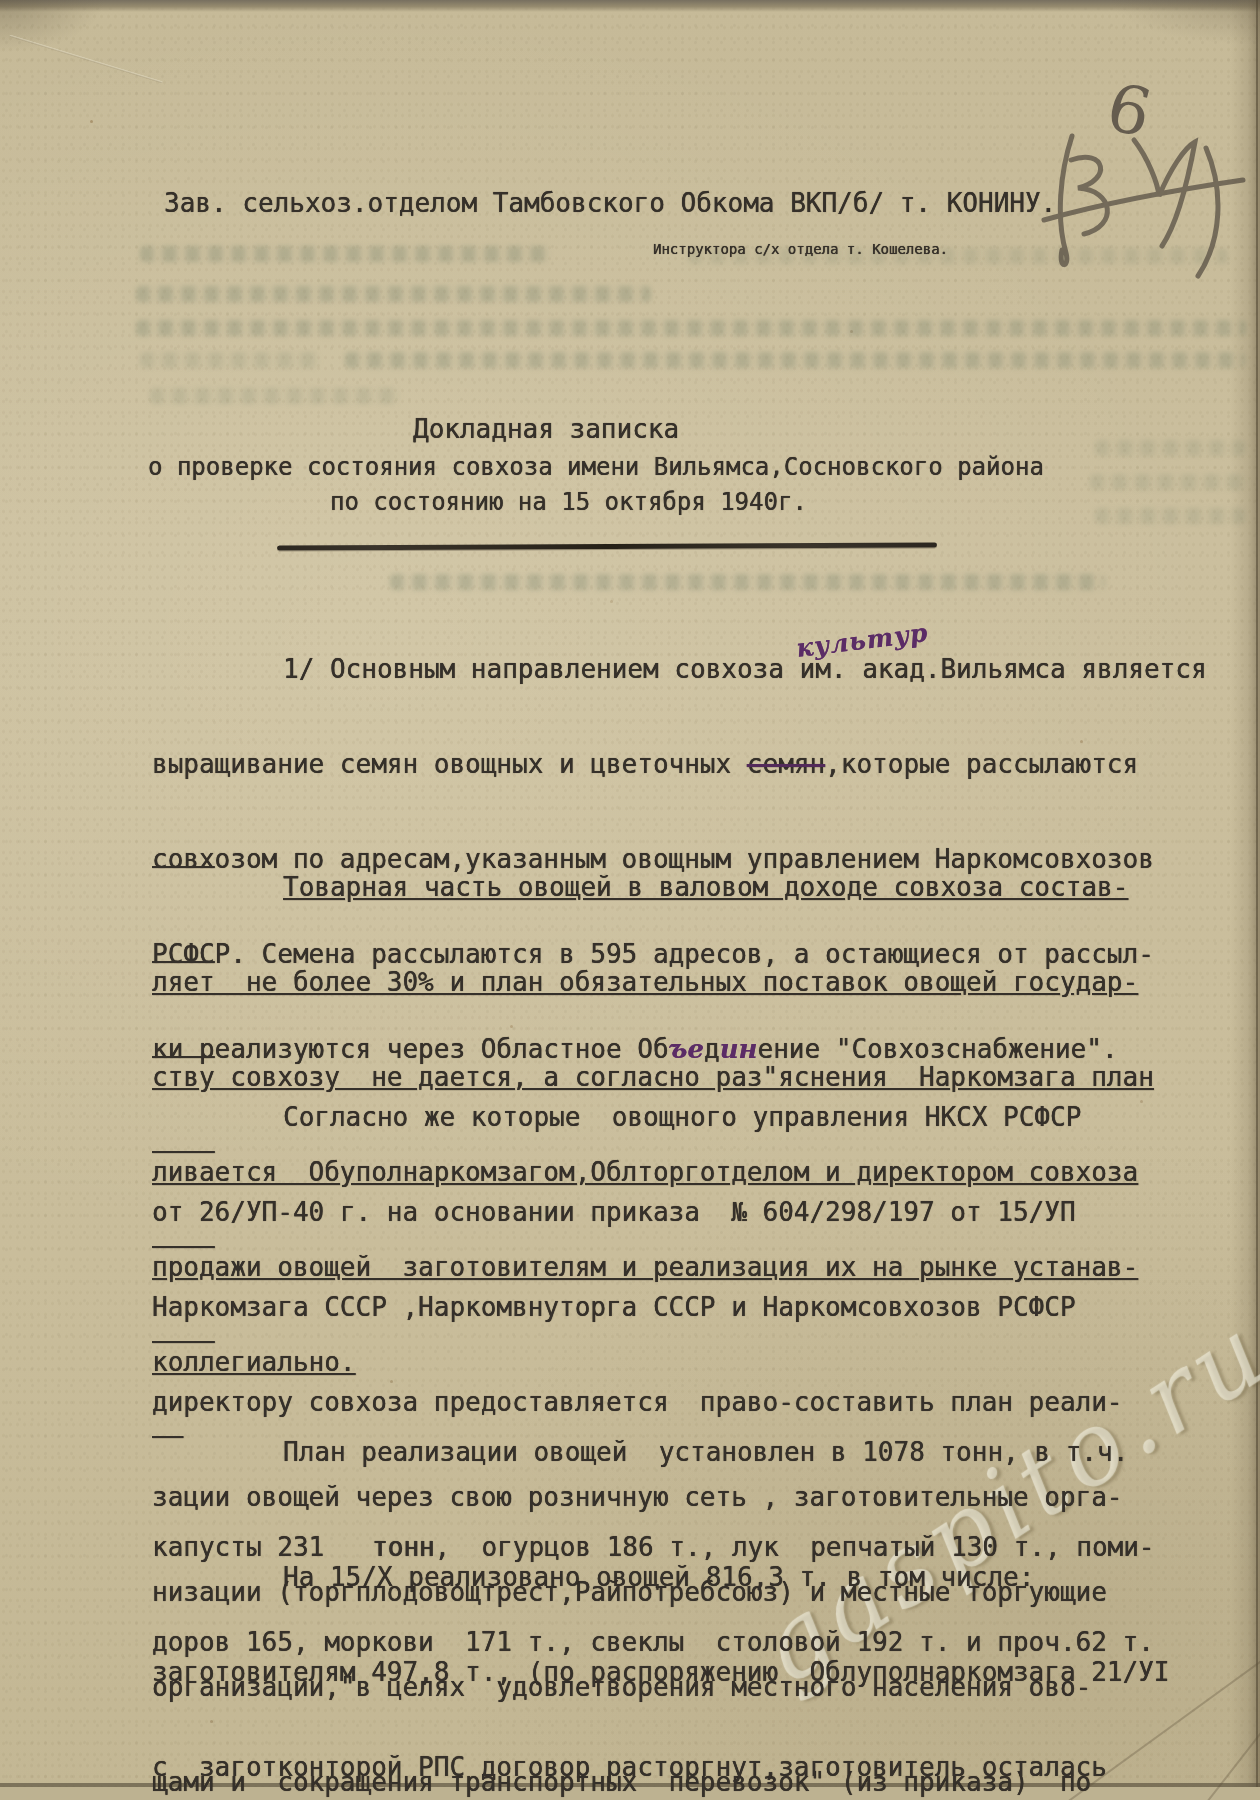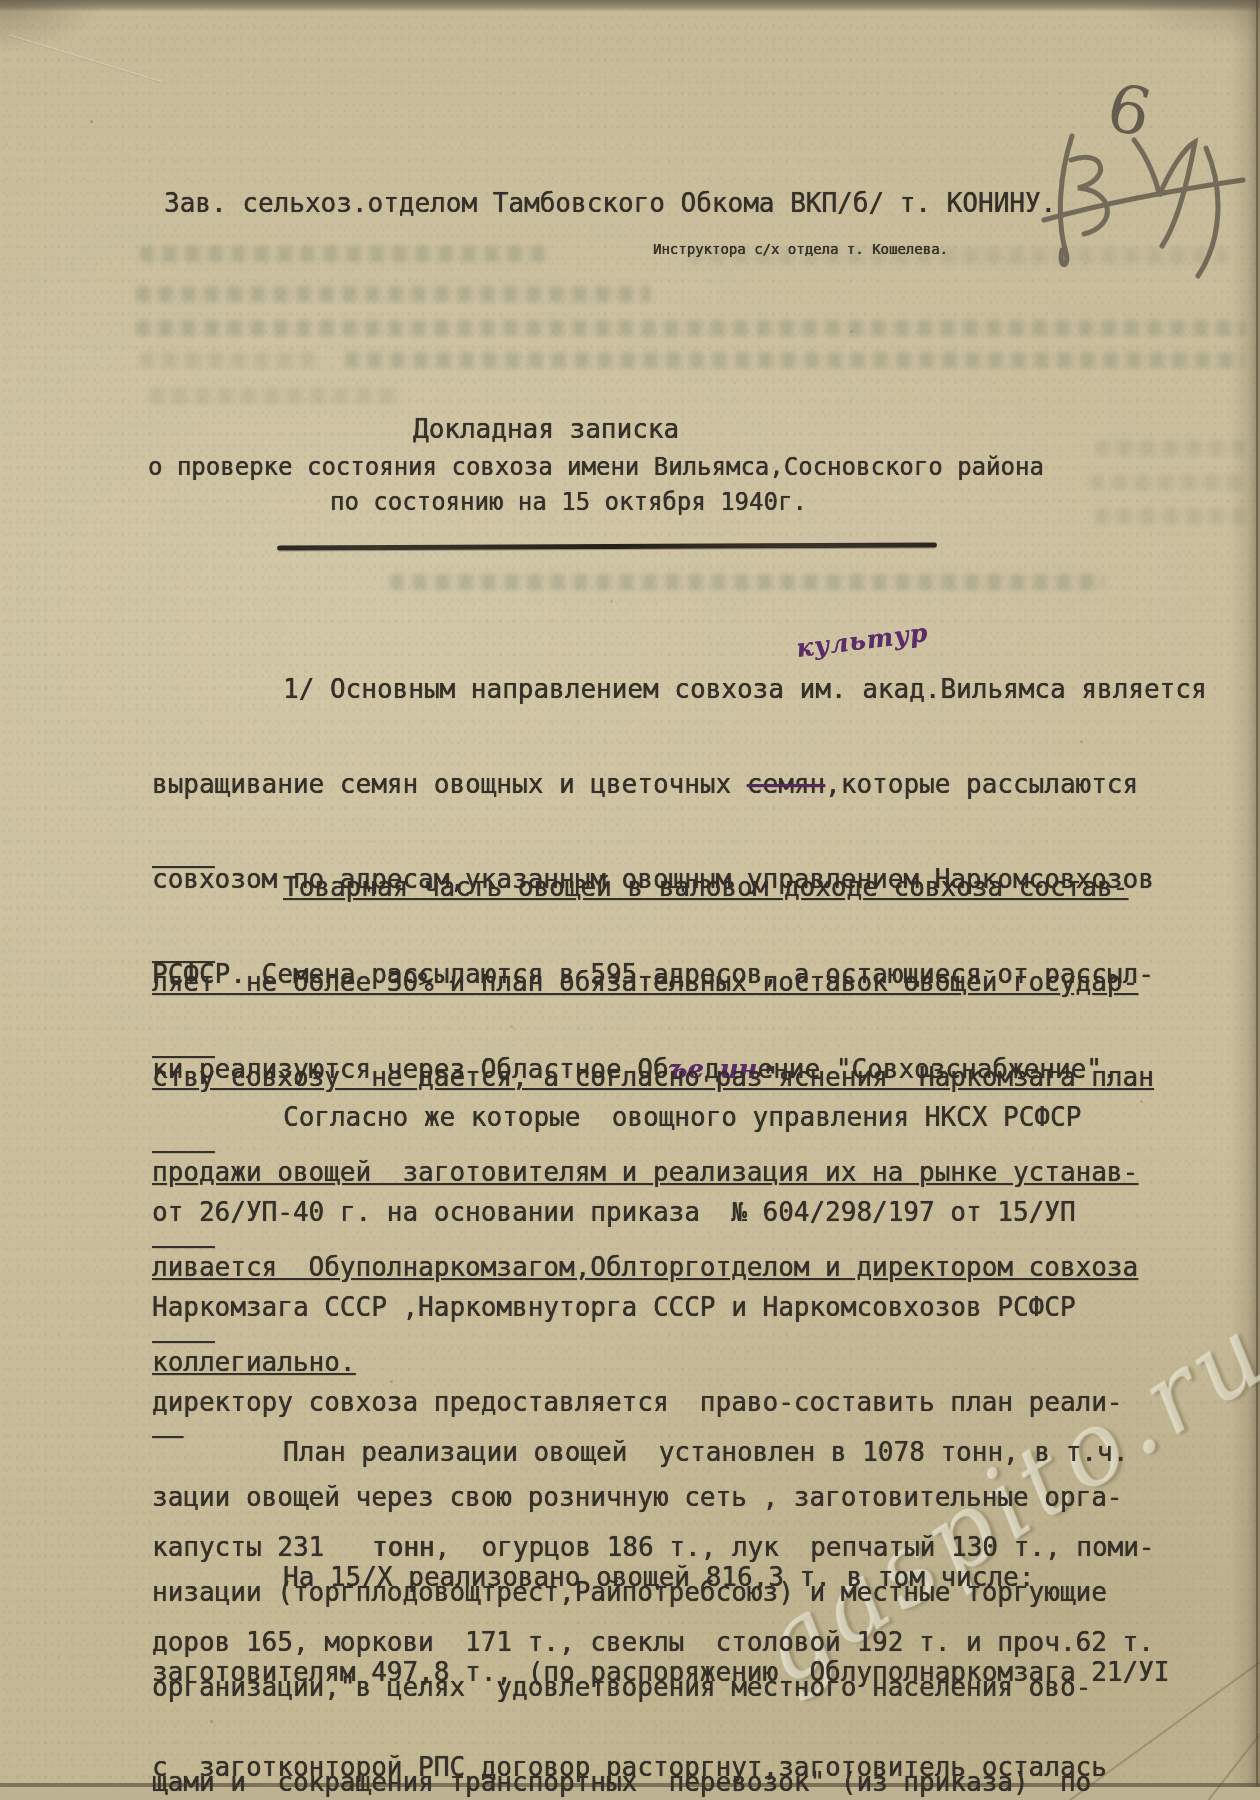--- a/index.html
+++ b/index.html
@@ -148,34 +148,34 @@
     </g>
   </svg>
 
   <div class="typed title-1">Докладная записка</div>
   <div class="typed title-2">о проверке состояния совхоза имени Вильямса,Сосновского района</div>
   <div class="typed title-3">по состоянию на 15 октября 1940г.</div>
   <div class="rule"></div>
 
   <div class="ink-cultur">культур</div>
 
-  <div class="para typed" style="top:612px;">
+  <div class="para typed" style="top:592px;">
     <div class="tline ind">1/ Основным направлением совхоза им. акад.Вильямса является</div>
     <div class="tline"><span>выращивание семян овощных и цветочных </span><span class="struck">семян</span><span>,которые рассылаются</span></div>
     <div class="tline">совхозом по адресам,указанным овощным управлением Наркомсовхозов</div>
     <div class="tline">РСФСР. Семена рассылаются в 595 адресов, а остающиеся от рассыл-</div>
     <div class="tline"><span>ки реализуются через Областное Об</span><span class="ink">ъе</span><span>д</span><span class="ink">ин</span><span>ение "Совхозснабжение".</span></div>
   </div>
 
   <div class="para typed" style="top:810px;text-decoration:underline;">
     <div class="tline ind">Товарная часть овощей в валовом доходе совхоза состав-</div>
     <div class="tline">ляет  не более 30% и план обязательных поставок овощей государ-</div>
     <div class="tline">ству совхозу  не дается, а согласно раз"яснения  Наркомзага план</div>
+    <div class="tline">ливается  Обуполнаркомзагом,Облторготделом и директором совхоза</div>
     <div class="tline">продажи овощей  заготовителям и реализация их на рынке устанав-</div>
-    <div class="tline">ливается  Обуполнаркомзагом,Облторготделом и директором совхоза</div>
     <div class="tline">коллегиально.</div>
   </div>
 
   <div class="para typed" style="top:1040px;">
     <div class="tline ind">Согласно же которые  овощного управления НКСХ РСФСР</div>
     <div class="tline">от 26/УП-40 г. на основании приказа  № 604/298/197 от 15/УП</div>
     <div class="tline">Наркомзага СССР ,Наркомвнуторга СССР и Наркомсовхозов РСФСР</div>
     <div class="tline">директору совхоза предоставляется  право-составить план реали-</div>
     <div class="tline">зации овощей через свою розничную сеть , заготовительные орга-</div>
     <div class="tline">низации (торгплодовощтрест,Райпотребсоюз) и местные торгующие</div>

